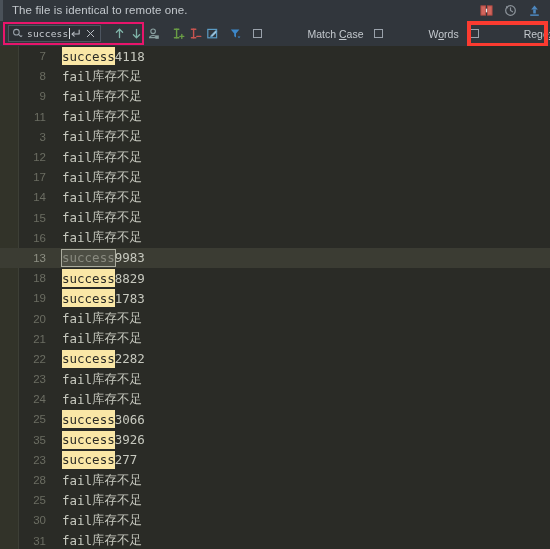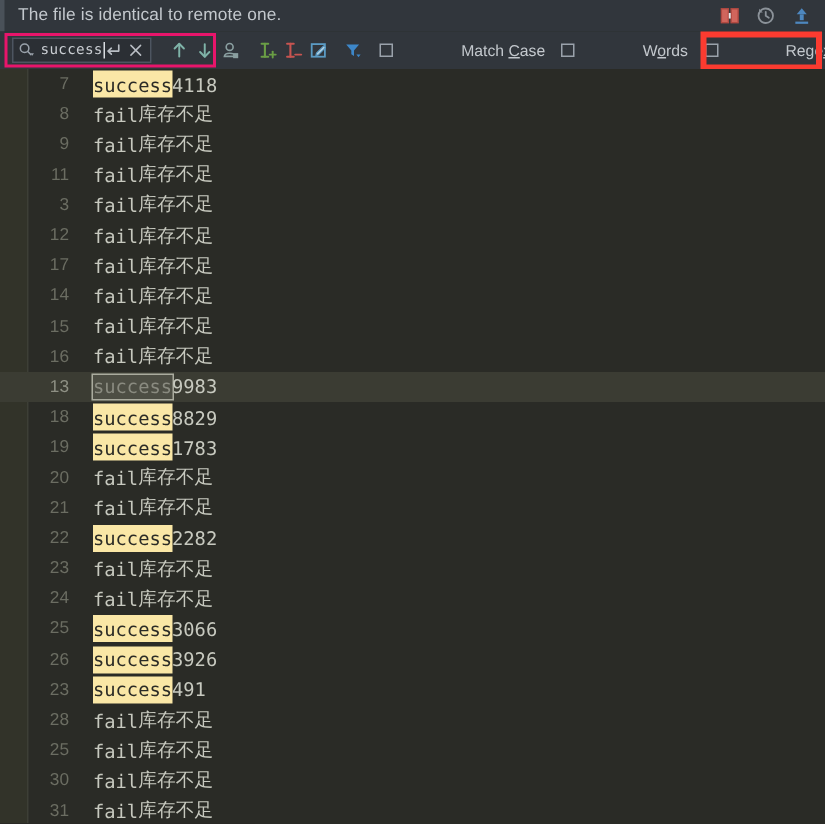--- a/index.html
+++ b/index.html
@@ -328,26 +328,26 @@
         </div>
         <div class="row">
           <div class="lineno">24</div>
           <div class="code"><span>fail</span><span>库存不足</span></div>
         </div>
         <div class="row">
           <div class="lineno">25</div>
           <div class="code"><span class="hl">success</span><span>3066</span></div>
         </div>
         <div class="row">
-          <div class="lineno">26</div>
+          <div class="lineno">35</div>
           <div class="code"><span class="hl">success</span><span>3926</span></div>
         </div>
         <div class="row">
           <div class="lineno">23</div>
-          <div class="code"><span class="hl">success</span><span>491</span></div>
+          <div class="code"><span class="hl">success</span><span>277</span></div>
         </div>
         <div class="row">
           <div class="lineno">28</div>
           <div class="code"><span>fail</span><span>库存不足</span></div>
         </div>
         <div class="row">
           <div class="lineno">25</div>
           <div class="code"><span>fail</span><span>库存不足</span></div>
         </div>
         <div class="row">

